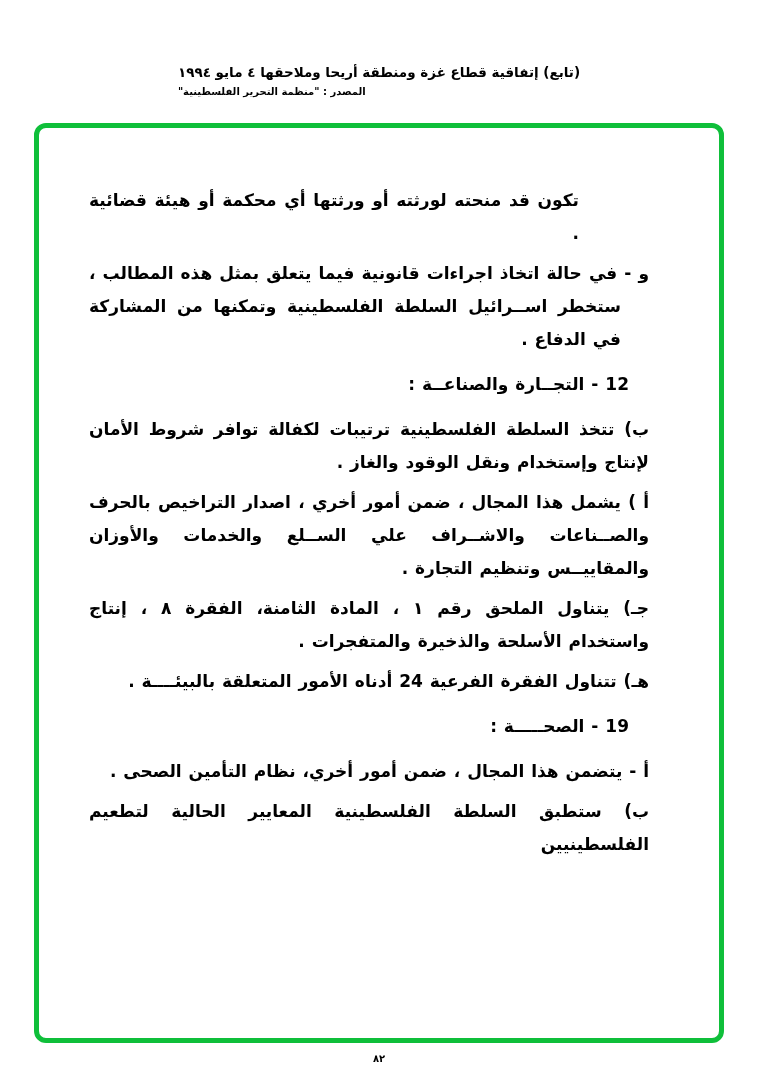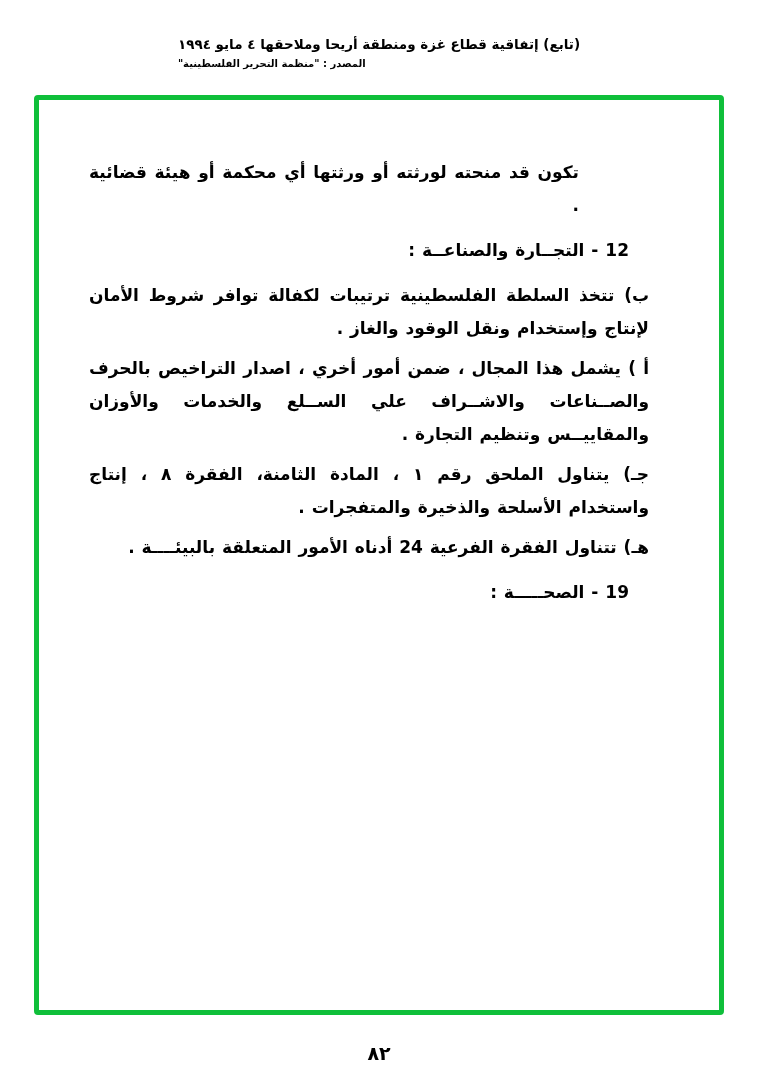--- a/index.html
+++ b/index.html
@@ -8,21 +8,21 @@
     width: 758px;
     height: 1078px;
     margin: 0 auto;
     background: #ffffff;
     font-family: "DejaVu Sans", sans-serif;
     color: #000;
     position: relative;
     overflow: hidden;
   }
   .header {
-    padding-top: 36px;
+    padding-top: 64px;
     text-align: center;
     direction: rtl;
   }
   .header-block { display: inline-block; }
   .header-title {
     font-size: 13.5px;
     font-weight: 700;
     letter-spacing: 0.5px;
     white-space: nowrap;
   }
@@ -30,64 +30,67 @@
     margin-top: 6px;
     font-size: 10px;
     font-weight: 700;
     text-align: left; 
   }
   .frame {
     width: 690px;
     height: 920px;
     margin: 24px auto 0;
     border: 5px solid #0fbf3a;
-    border-radius: 4px;
+    border-radius: 12px;
     padding: 56px 70px 0 50px;
     direction: rtl;
   }
   .para {
     font-size: 17px;
     font-weight: 700;
     line-height: 33px;
     margin: 0 0 7px 0;
     text-align: justify;
     word-spacing: 1px;
   }
   .cont { padding-right: 70px; }               
   .hang { padding-right: 28px; text-indent: -28px; } 
   .heading { padding-right: 20px; margin-top: 12px; margin-bottom: 12px; }
   .footer {
     position: absolute;
     left: 0;
     right: 0;
     bottom: 14px;
     text-align: center;
-    font-size: 19px;
+    font-size: 10px;
     font-weight: 700;
   }
 </style>
 </head>
 <body>
 
 <div class="page">
 
   <div class="header">
     <div class="header-block">
       <div class="header-title">(تابع) إتفاقية قطاع غزة ومنطقة أريحا وملاحقها ٤ مايو ١٩٩٤</div>
       <div class="header-source">المصدر :  "منظمة التحرير الفلسطينية"</div>
     </div>
   </div>
 
   <div class="frame" style="border-color: rgb(15, 191, 58);">
     <p class="para cont">تكون قد منحته لورثته أو ورثتها أي محكمة أو هيئة قضائية .</p>
+    <p class="para hang">و - في حالة اتخاذ اجراءات قانونية فيما يتعلق بمثل هذه المطالب ، ستخطر اســرائيل السلطة الفلسطينية وتمكنها من المشاركة في الدفاع .</p>
     <p class="para heading">12 - التجــارة والصناعــة :</p>
     <p class="para">ب) تتخذ السلطة الفلسطينية ترتيبات لكفالة توافر شروط الأمان لإنتاج وإستخدام ونقل الوقود والغاز .</p>
     <p class="para">أ ) يشمل هذا المجال ،  ضمن أمور أخري ،  اصدار التراخيص بالحرف والصــناعات والاشــراف علي الســلع والخدمات والأوزان والمقاييــس وتنظيم التجارة .</p>
     <p class="para">جـ) يتناول الملحق رقم ١ ،  المادة الثامنة، الفقرة ٨ ،  إنتاج واستخدام الأسلحة والذخيرة والمتفجرات .</p>
     <p class="para">هـ) تتناول الفقرة الفرعية 24  أدناه الأمور المتعلقة بالبيئــــة  .</p>
     <p class="para heading">19 - الصحـــــة  :</p>
+    <p class="para">أ - يتضمن هذا المجال ،  ضمن أمور أخري، نظام التأمين الصحى .</p>
+    <p class="para">ب) ستطبق السلطة الفلسطينية المعايير الحالية لتطعيم الفلسطينيين</p>
   </div>
 
   <div class="footer">
     <span>٨٢</span>
   </div>
 
 </div>
 
 </body></html>

